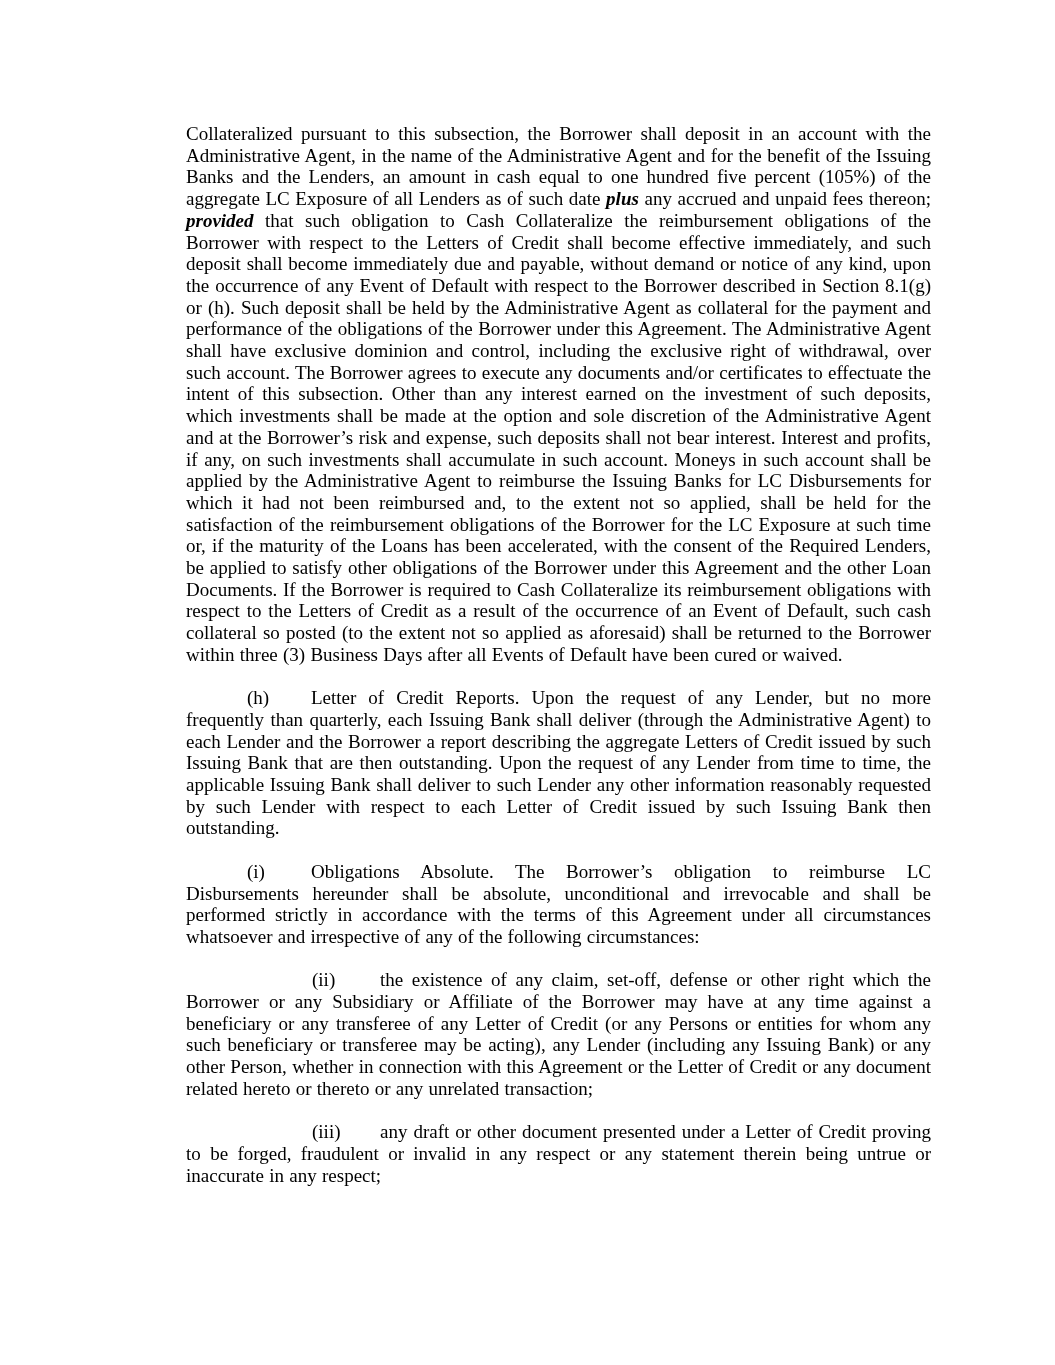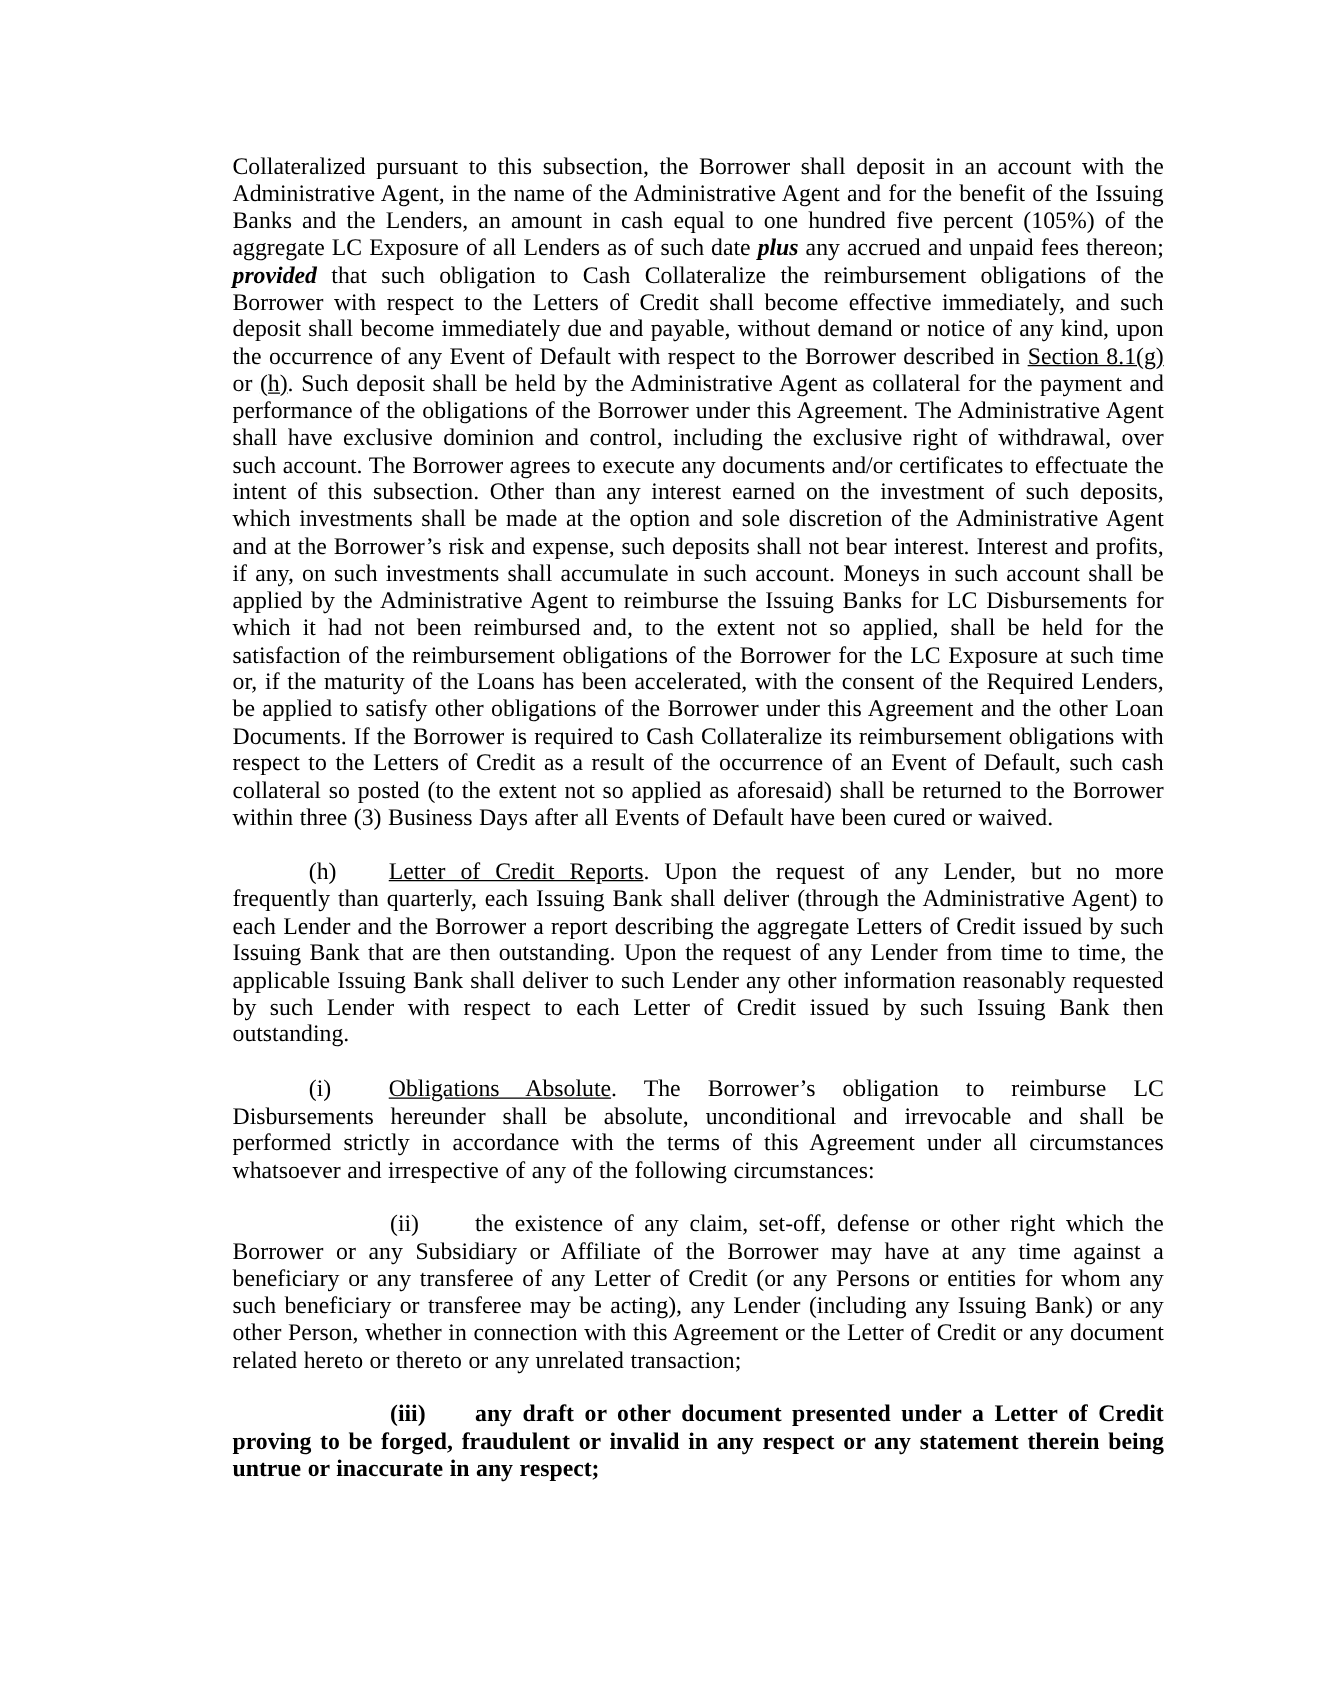--- a/index.html
+++ b/index.html
@@ -22,29 +22,29 @@
     top: 123px;
     width: 745px;
   }
   .para {
     margin: 0 0 21.7px 0;
     font-size: 19px;
     line-height: 21.7px;
     text-align: justify;
     word-spacing: 0.5px;
   }
-  .para:last-child { margin-bottom: 0; font-weight: bold; }
+  .para:last-child { margin-bottom: 0; }
   .indent-0 { text-indent: 0; }
   .indent-1 { text-indent: 61px; }
   .indent-2 { text-indent: 126px; }
   .tab-label { display: inline-block; text-indent: 0; }
   .tab-label.lvl1 { width: 64px; }
   .tab-label.lvl2 { width: 68px; }
   .i { font-style: italic; font-weight: bold; }
-  .u { text-decoration: underline; }
+  .u { }
   .page-number {
     position: absolute;
     top: 1366px;
     left: 0;
     width: 100%;
     text-align: center;
     font-size: 19px;
     line-height: 21.7px;
   }
 </style>

